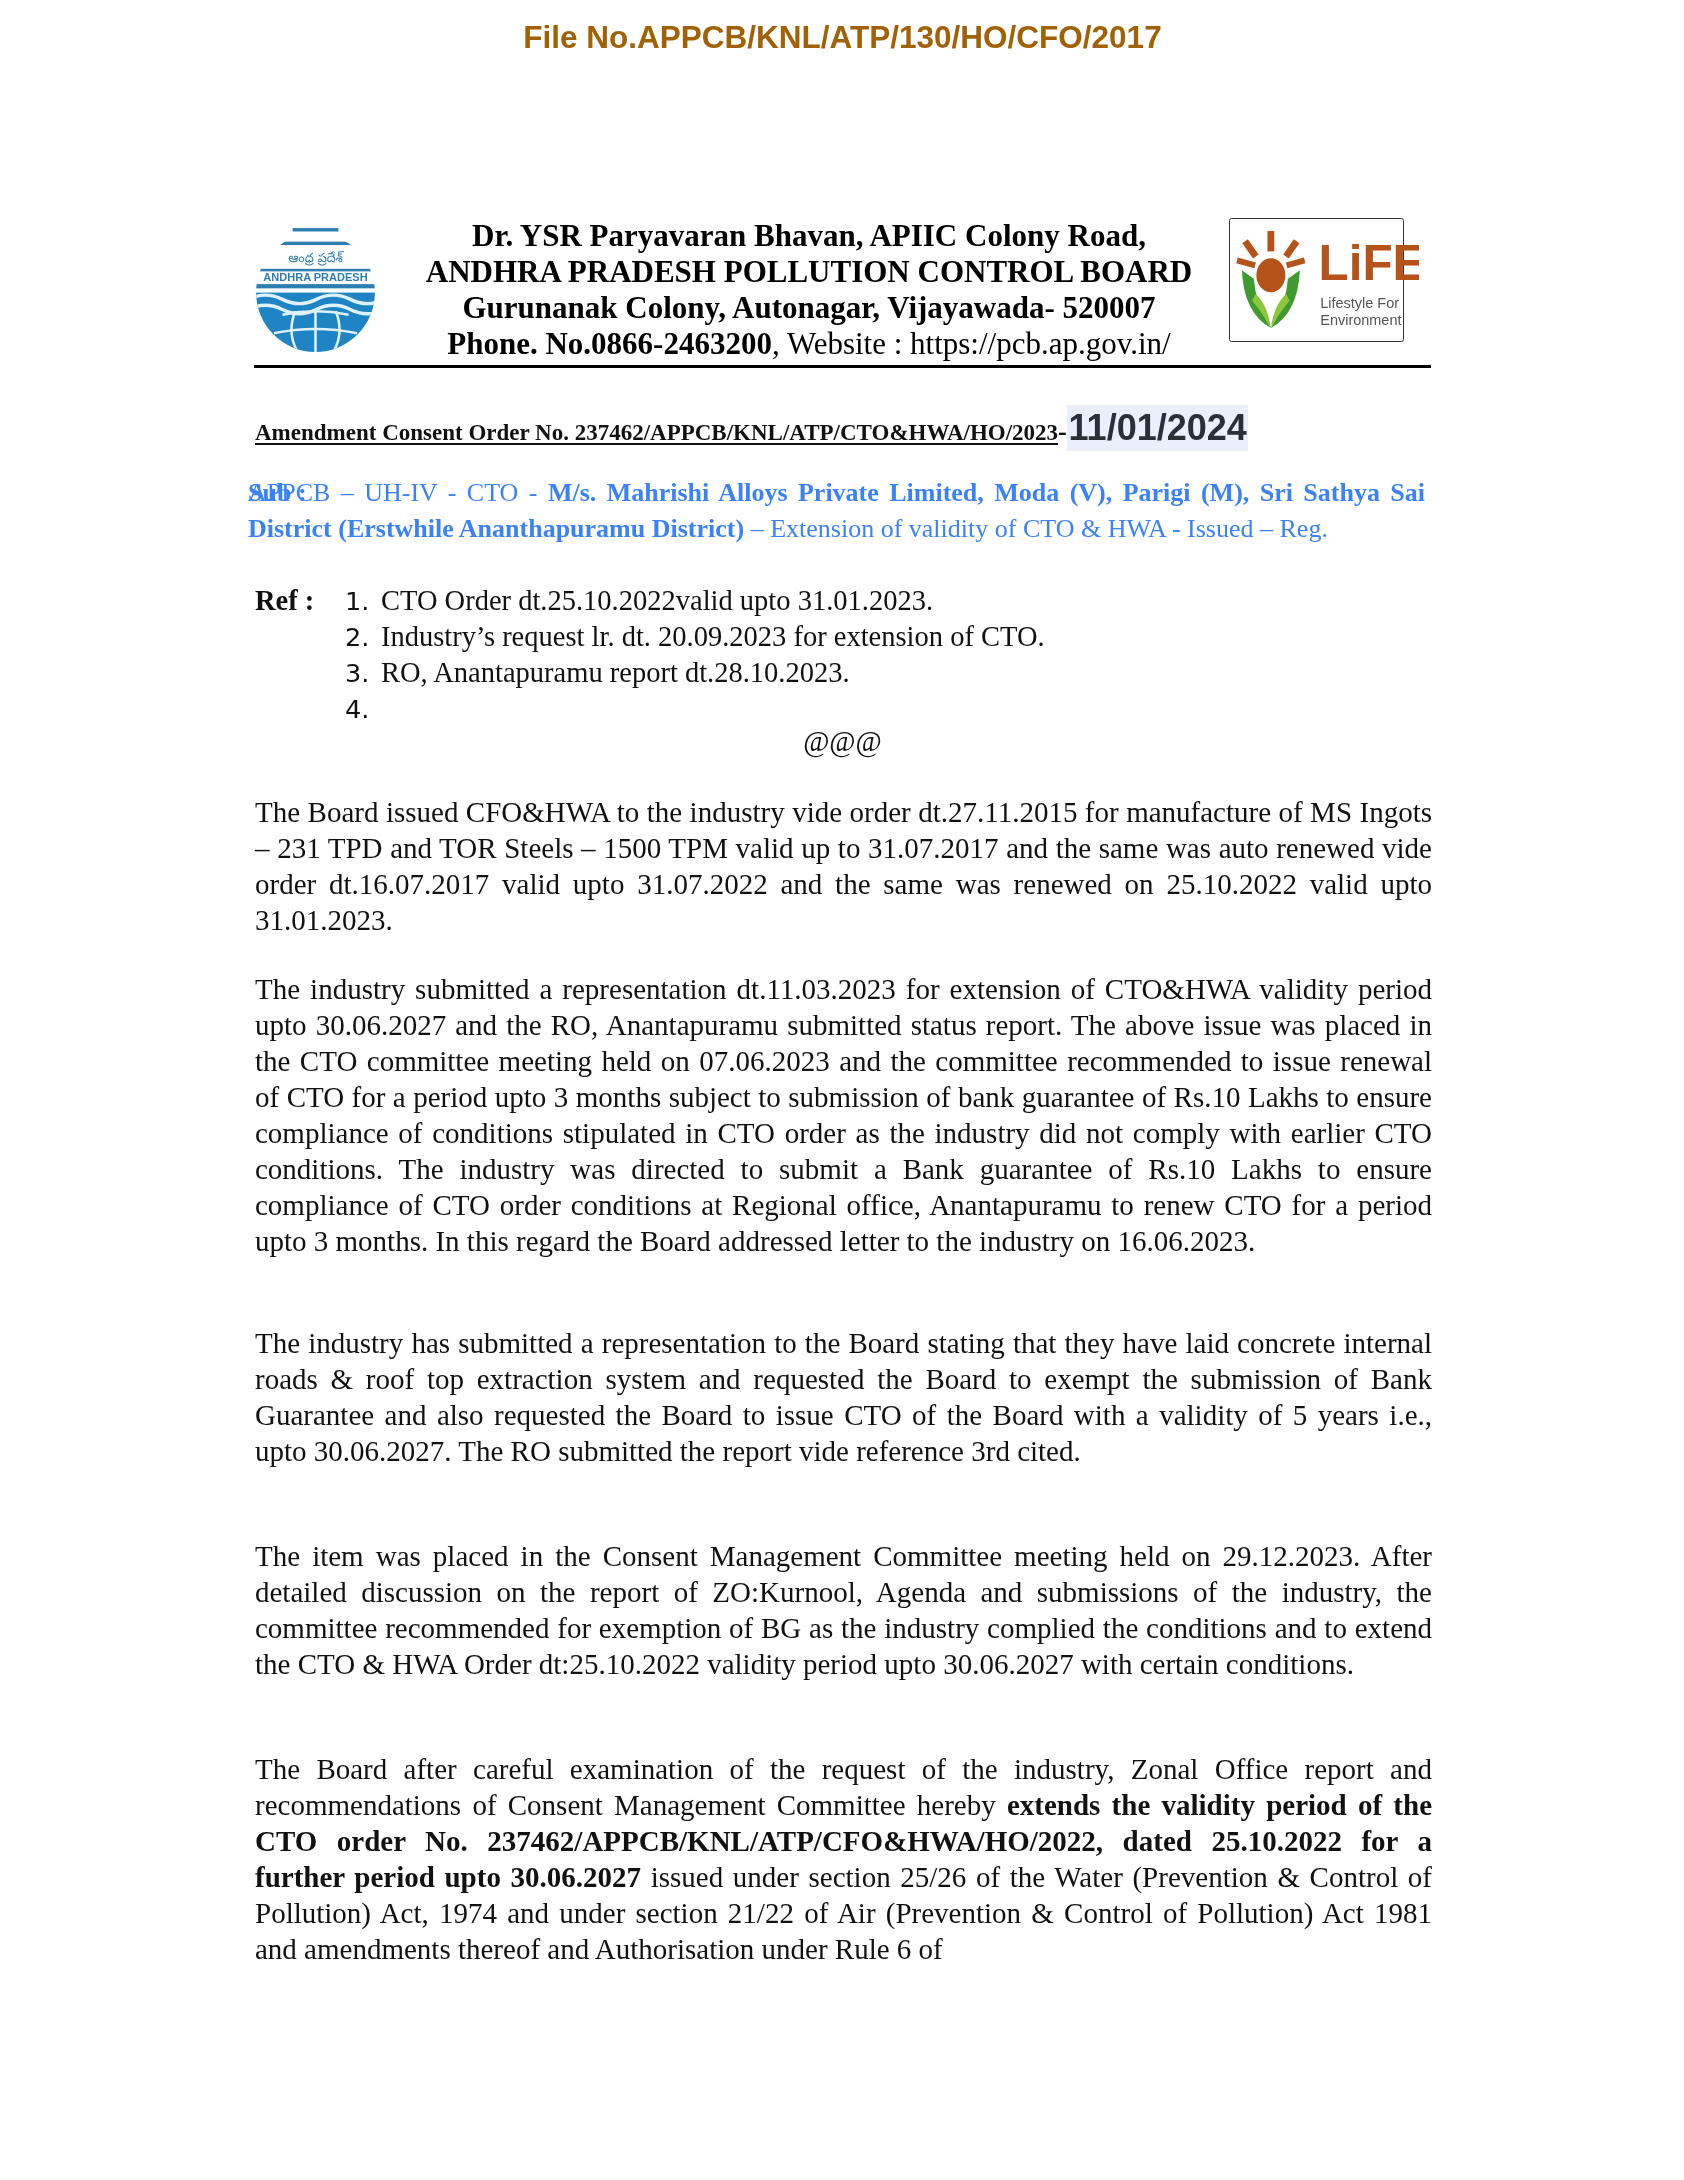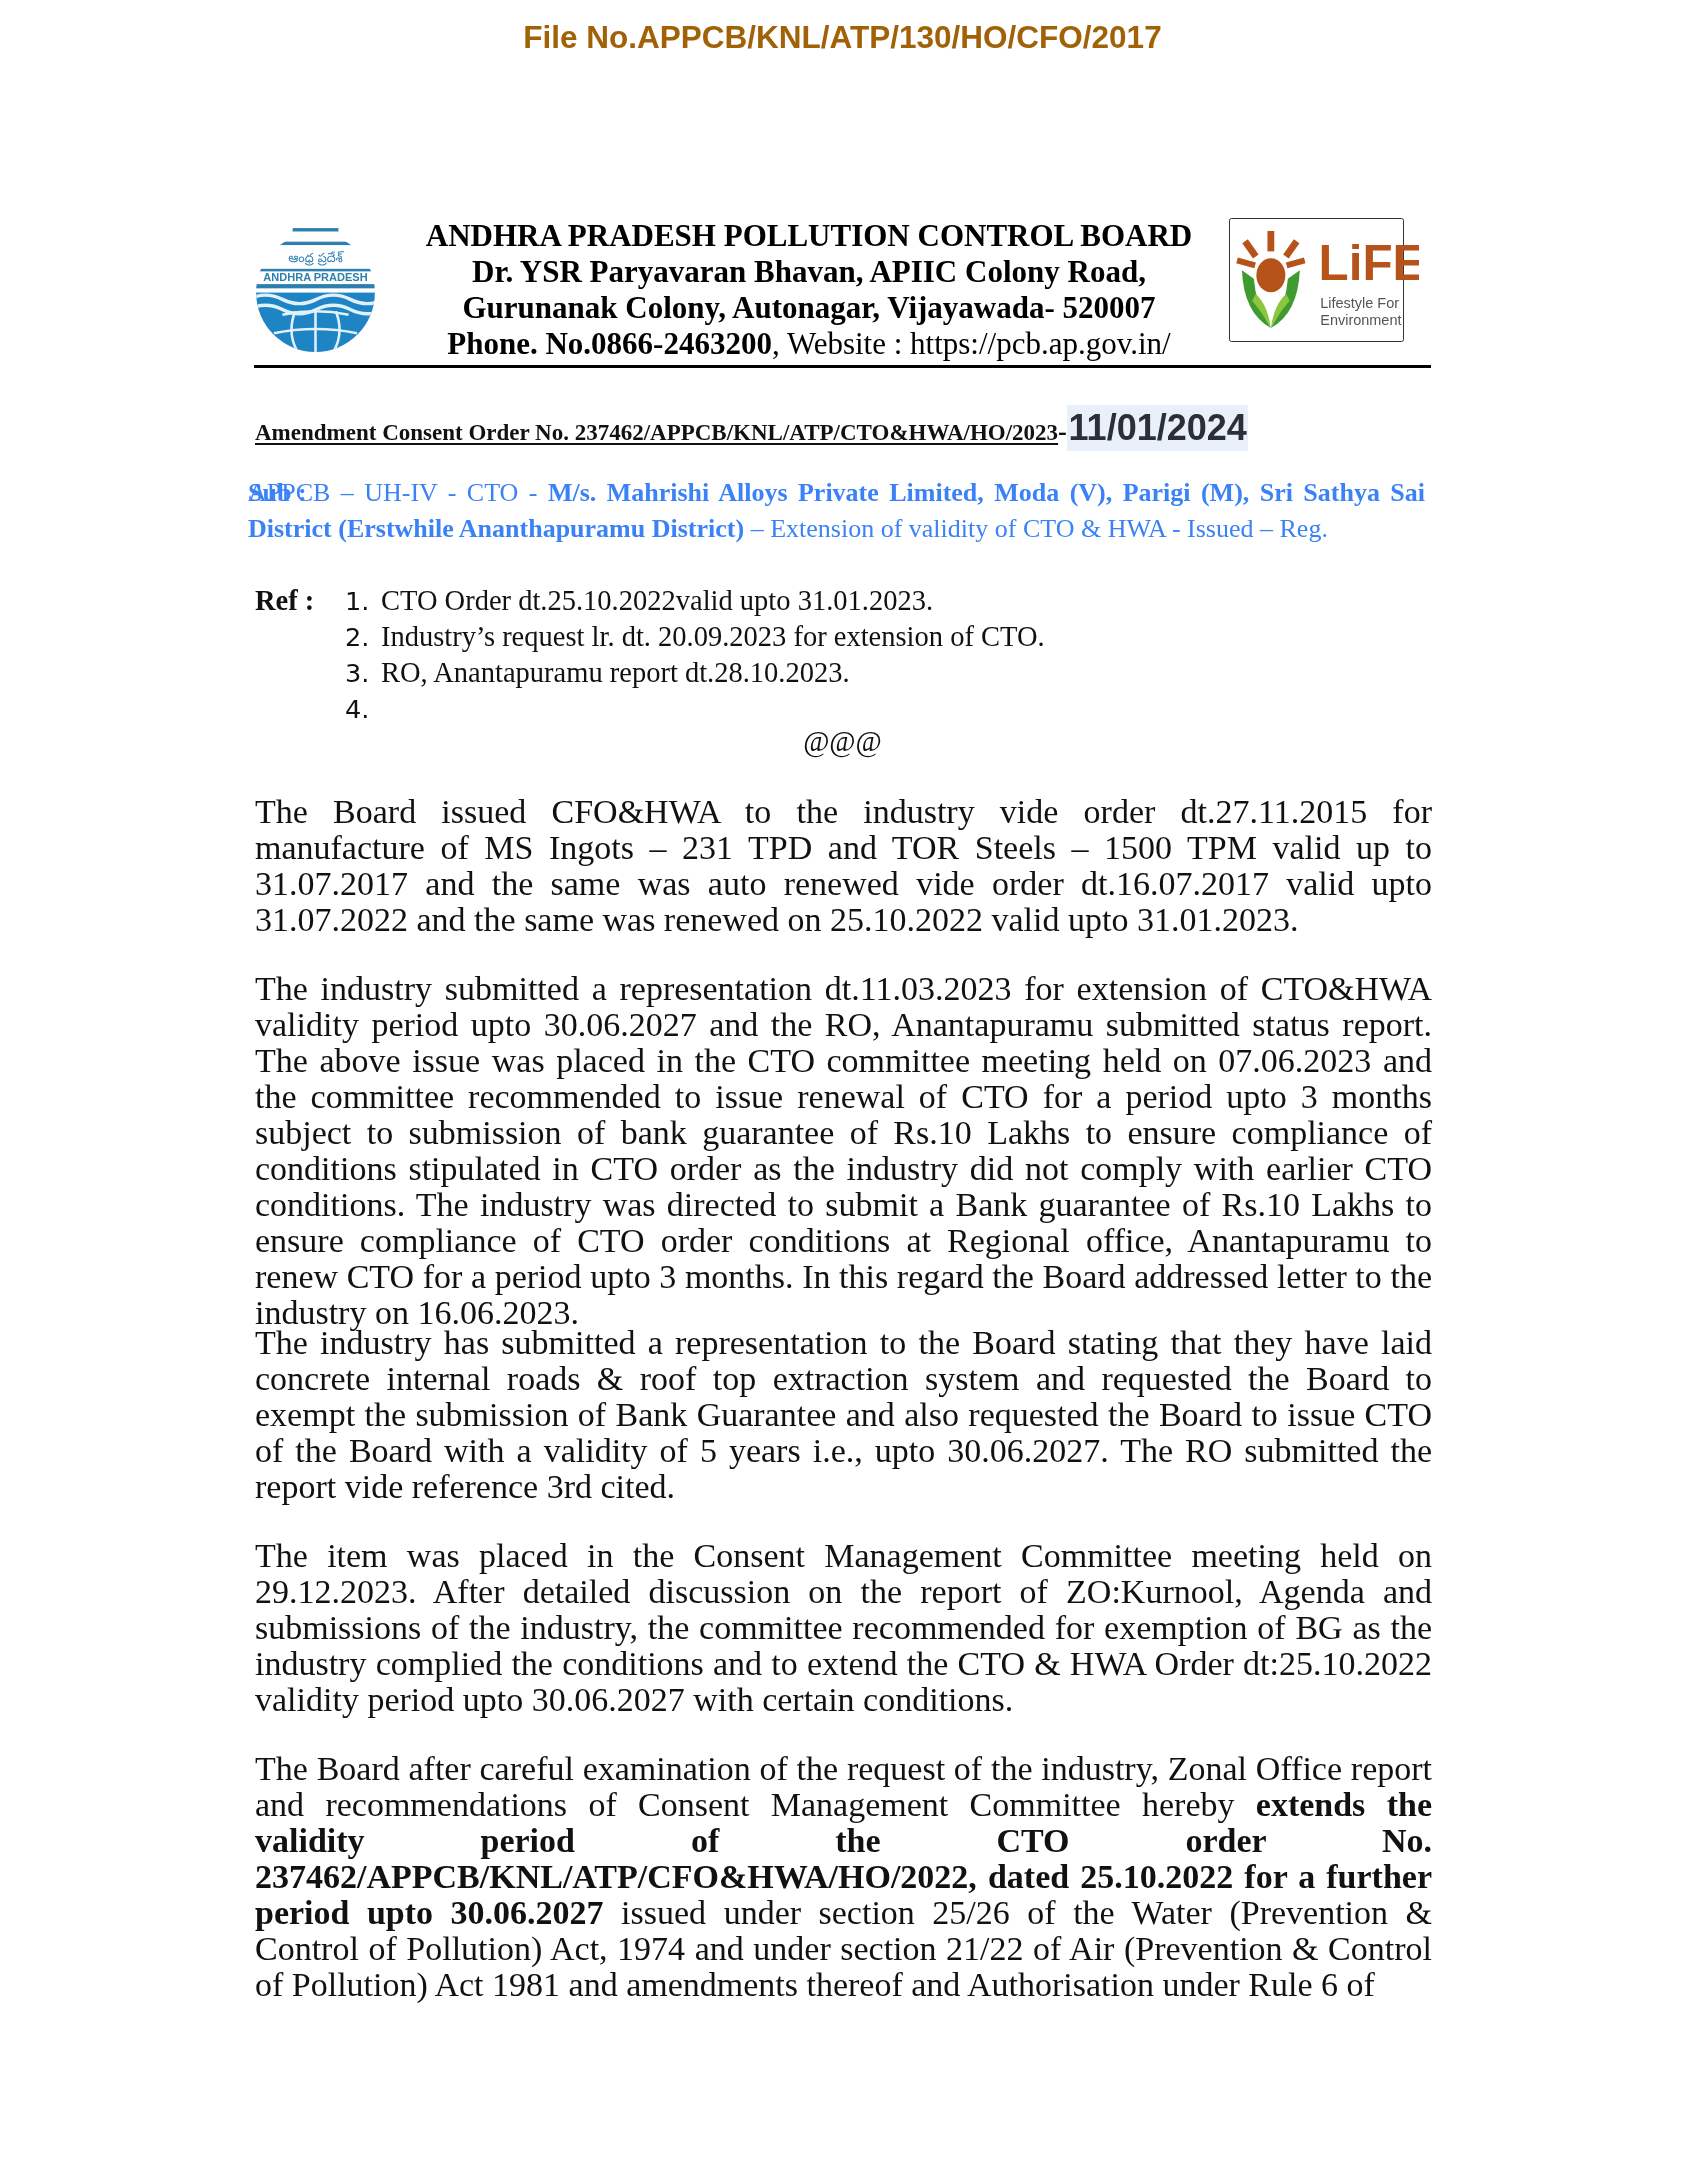--- a/index.html
+++ b/index.html
@@ -31,21 +31,21 @@
   }
   #amend .u { text-decoration: underline; text-underline-offset: 3.4px; text-align: center; }
   #amend .dash { font-size: 26.4px; }
   #amend .date {
     font-family: "Liberation Sans", sans-serif; font-size: 36px; font-weight: bold; color: #2b2f36;
     background: #e9f0fa; padding: 1.7px 1.7px 3.4px 1.7px;
   }
 
   .body-text {
     position: absolute; left: 255px; width: 1177px;
-    font-family: "Liberation Serif", serif; font-size: 34px; line-height: 36px; color: #111;
+    font-family: "Liberation Serif", serif; font-size: 29px; line-height: 36px; color: #111;
     text-align: justify;
   }
 
   #subject { position: absolute; left: 248px; top: 475px; width: 1177px;
     font-family: "Liberation Serif", serif; font-size: 26px; line-height: 36px; color: #3b82f6; }
   #subject .lbl { position: absolute; left: 0; top: 0; width: 68px; font-weight: bold; }
   #subject .txt { text-align: justify; }
   #subject .txt b { font-weight: bold; }
 
   #refs { position: absolute; left: 255px; top: 583px; width: 1177px;
@@ -90,22 +90,22 @@
       <path d="M103 104 Q113 130 100 152" stroke="#dff1fb" stroke-width="3" fill="none"></path>
       <line x1="79" y1="104" x2="79" y2="152" stroke="#dff1fb" stroke-width="3"></line>
       <path d="M30 130 Q79 120 128 130" stroke="#dff1fb" stroke-width="3" fill="none"></path>
     </g>
     <text x="79" y="46" text-anchor="middle" font-family="DejaVu Sans, sans-serif" font-size="15" fill="#2d7fb0">ఆంధ్ర ప్రదేశ్</text>
     <text x="79" y="68" text-anchor="middle" font-family="Liberation Sans, sans-serif" font-weight="bold" font-size="13" fill="#2d7fb0">ANDHRA PRADESH</text>
   </svg>
 </div>
 
 <div id="letterhead">
+  <div class="b">Dr. YSR Paryavaran Bhavan, APIIC Colony Road,</div>
   <div class="b">ANDHRA PRADESH POLLUTION CONTROL BOARD</div>
-  <div class="b">Dr. YSR Paryavaran Bhavan, APIIC Colony Road,</div>
   <div class="b">Gurunanak Colony, Autonagar, Vijayawada- 520007</div>
   <div><span class="b">Phone. No.0866-2463200</span><span>, Website  : https://pcb.ap.gov.in/</span></div>
 </div>
 
 <div id="logo-life">
   <svg width="189" height="121" viewBox="0 0 222 142">
     <g fill="#b5531a">
       <rect x="44" y="14" width="8" height="24" transform="rotate(0 48 26)"></rect>
       <rect x="20" y="24" width="8" height="22" transform="rotate(-35 24 35)"></rect>
       <rect x="68" y="24" width="8" height="22" transform="rotate(35 72 35)"></rect>

